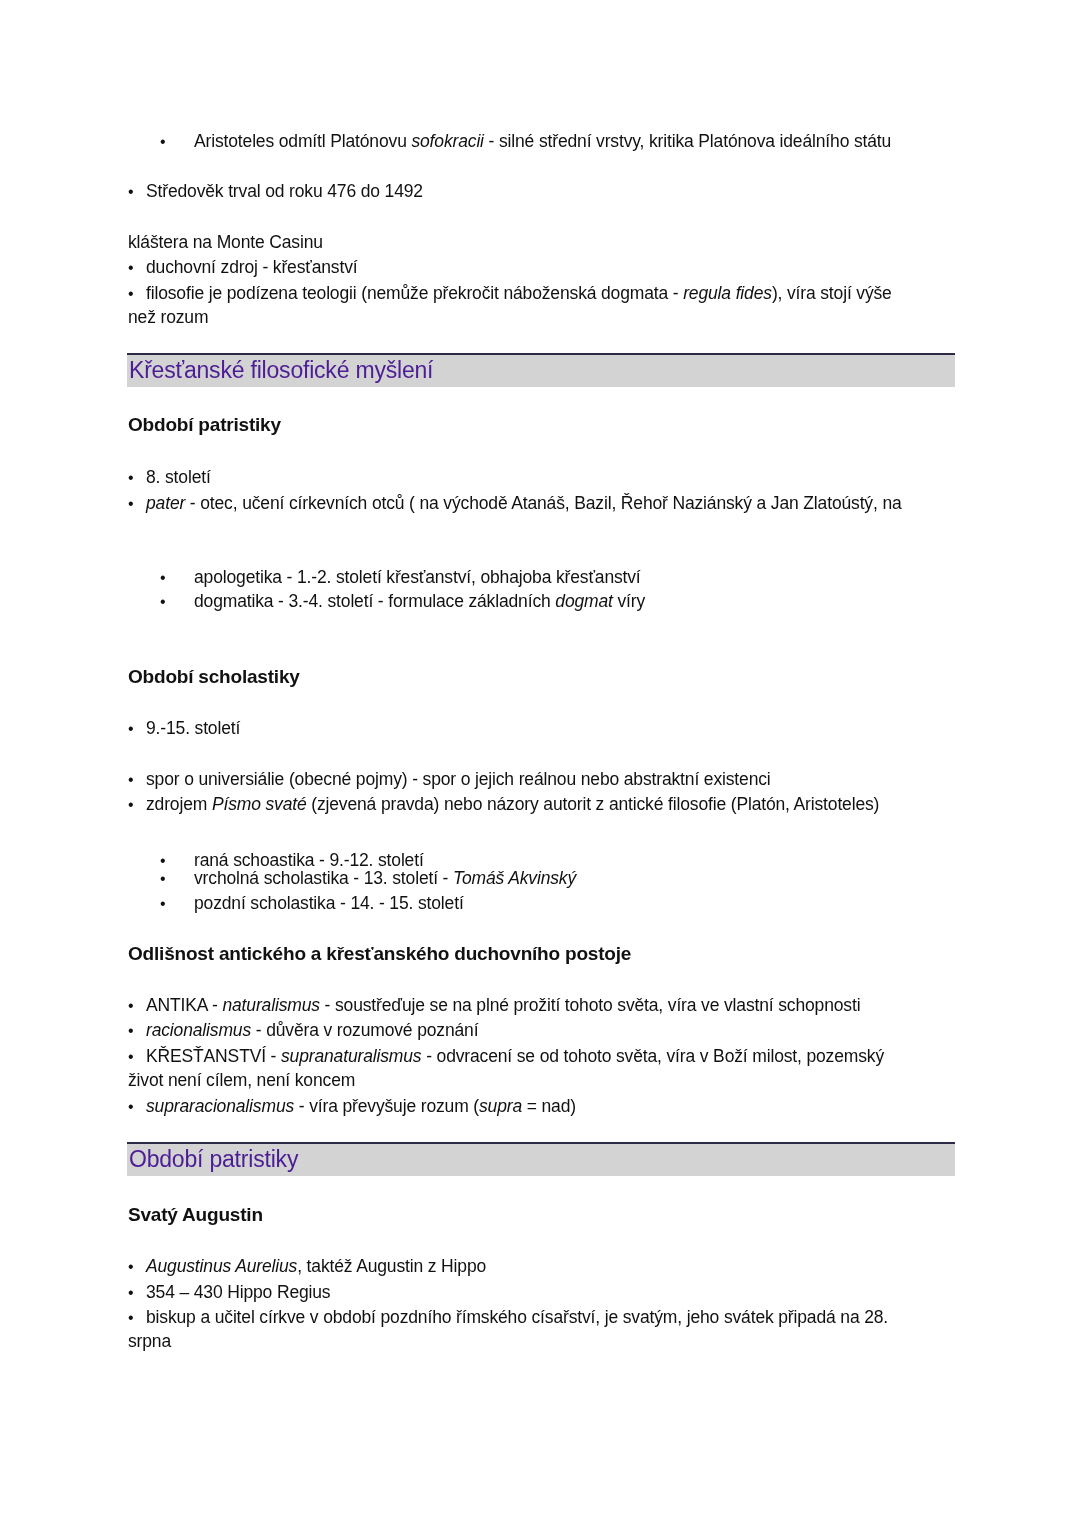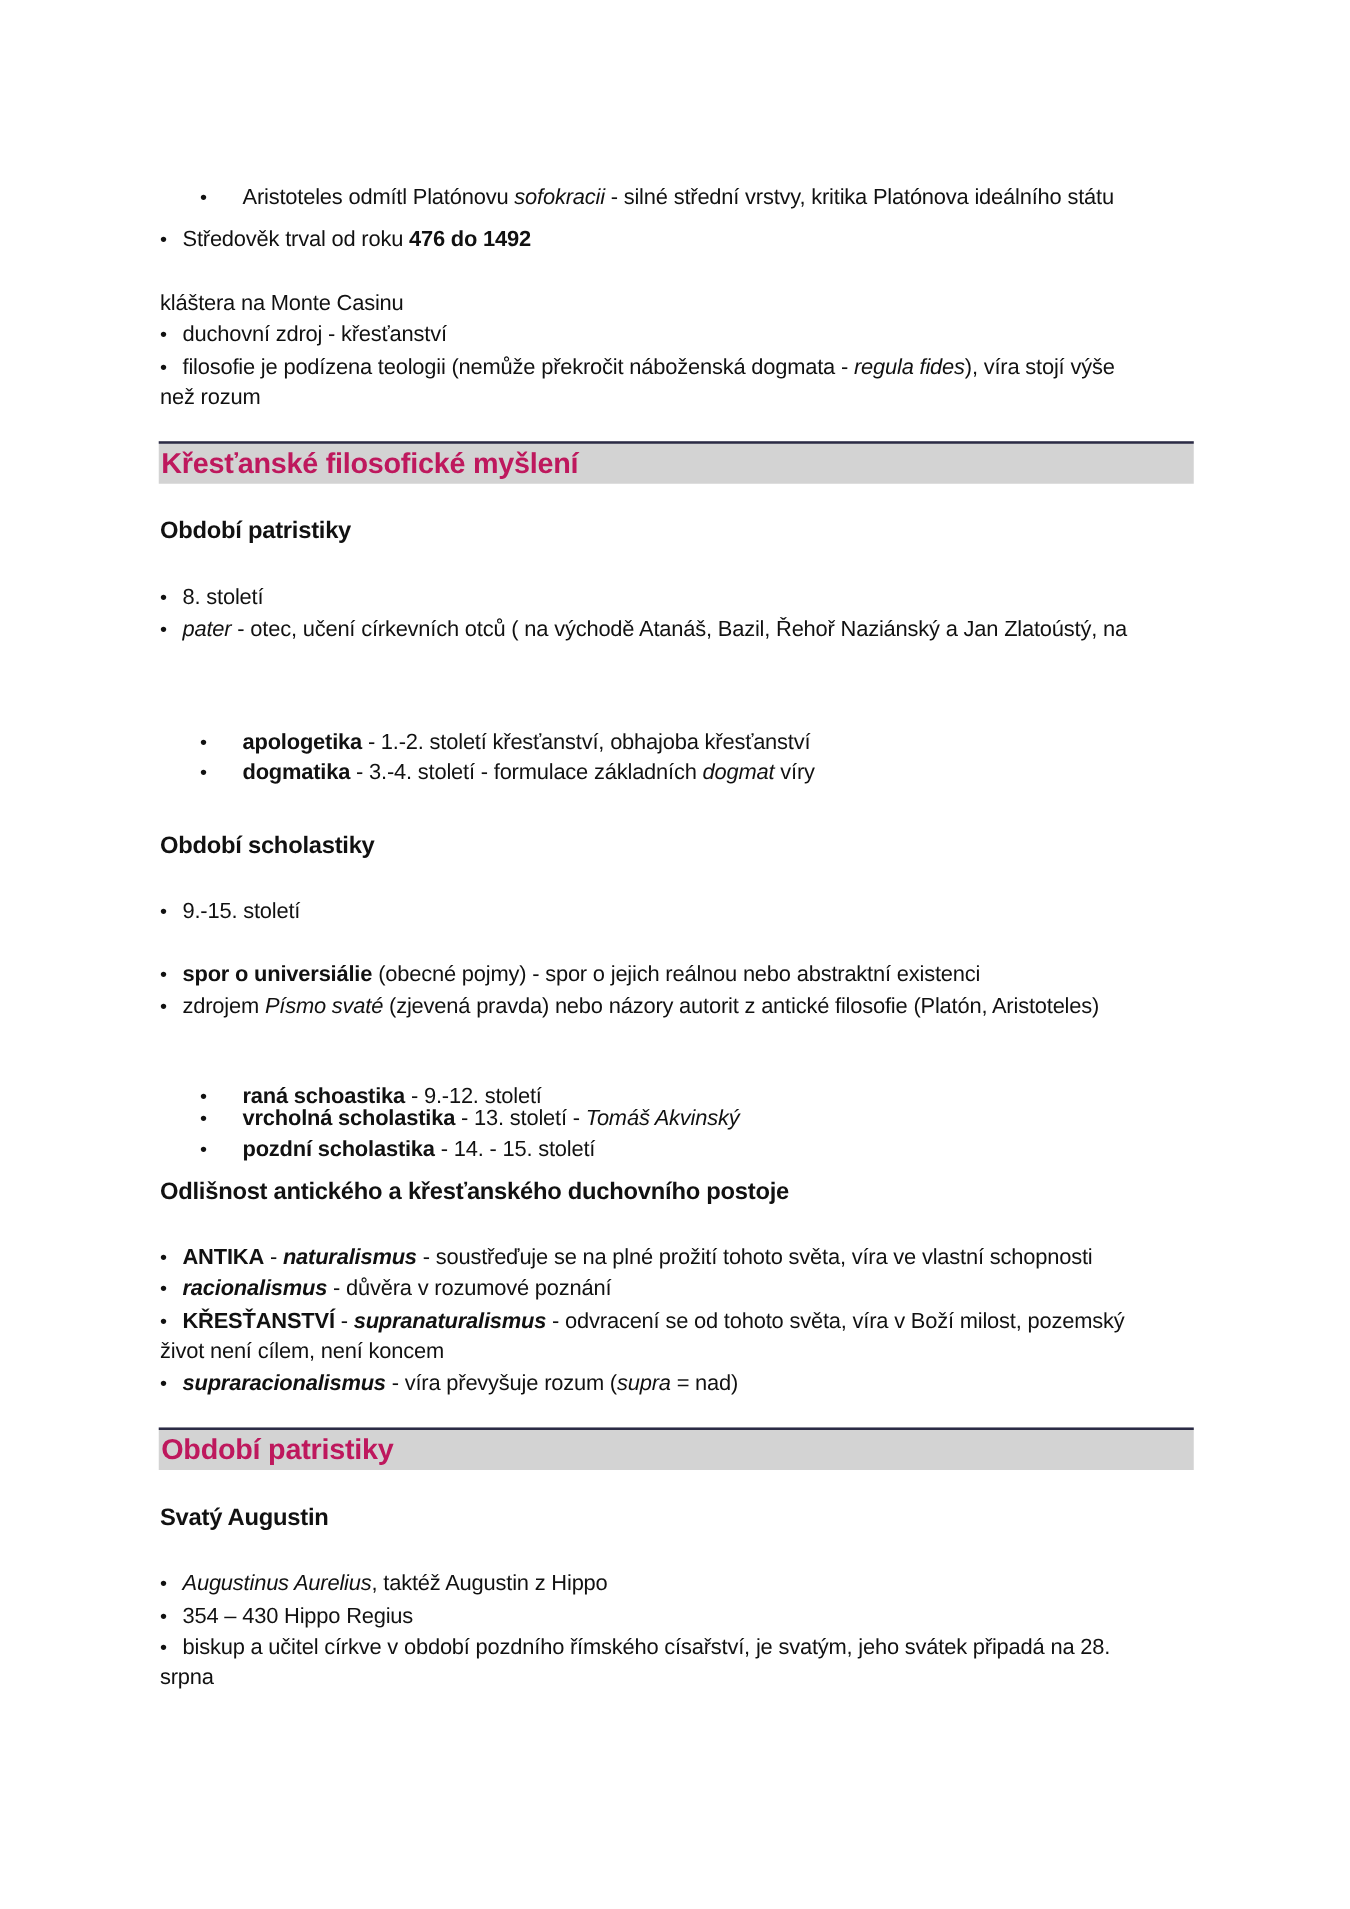--- a/index.html
+++ b/index.html
@@ -6,33 +6,33 @@
     body {
       width: 1080px; height: 1527px; position: relative; overflow: hidden;
       font-family: "Liberation Sans", "DejaVu Sans", sans-serif;
       color: #111111;
     }
     .page { position: absolute; left: 0; top: 0; width: 1080px; height: 1527px; }
     .line {
       position: absolute; left: 128px; font-size: 17.5px; line-height: 24px;
       white-space: nowrap; letter-spacing: -0.15px;
     }
-    .line.sub { left: 160px; margin-top: 16px; }
+    .line.sub { left: 160px; }
     .line.sub .dot { width: 34px; }
     .dot { display: inline-block; width: 18px; font-size: 16px; }
     .cont { left: 128px; }
-    b { font-weight: bold; }
+    b { font-weight: normal; }
     i { font-style: italic; }
     .h1bar {
       position: absolute; left: 127px; width: 828px; height: 32px;
       background: #d3d3d3; border-top: 2px solid #2b2b45;
     }
     .h1bar span {
-      position: absolute; left: 2px; top: 2px; font-size: 23px; font-weight: bold;
-      letter-spacing: -0.2px; color: #be185d;
+      position: absolute; left: 2px; top: 2px; font-size: 23px; font-weight: normal;
+      letter-spacing: -0.2px; color: #4c1d95;
     }
     .h2 {
       position: absolute; left: 128px; font-size: 19px; font-weight: bold; line-height: 26px;
       letter-spacing: -0.2px;
     }
   </style>
 </head>
 <body>
 
 <div class="page">

